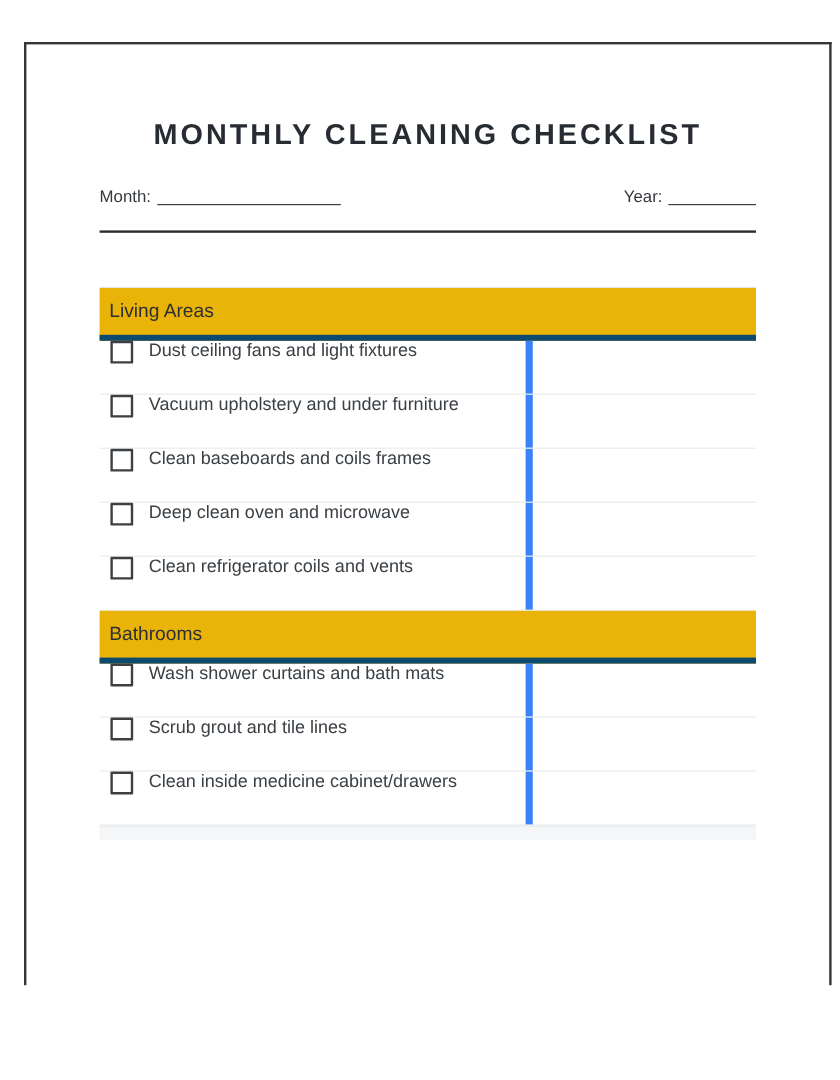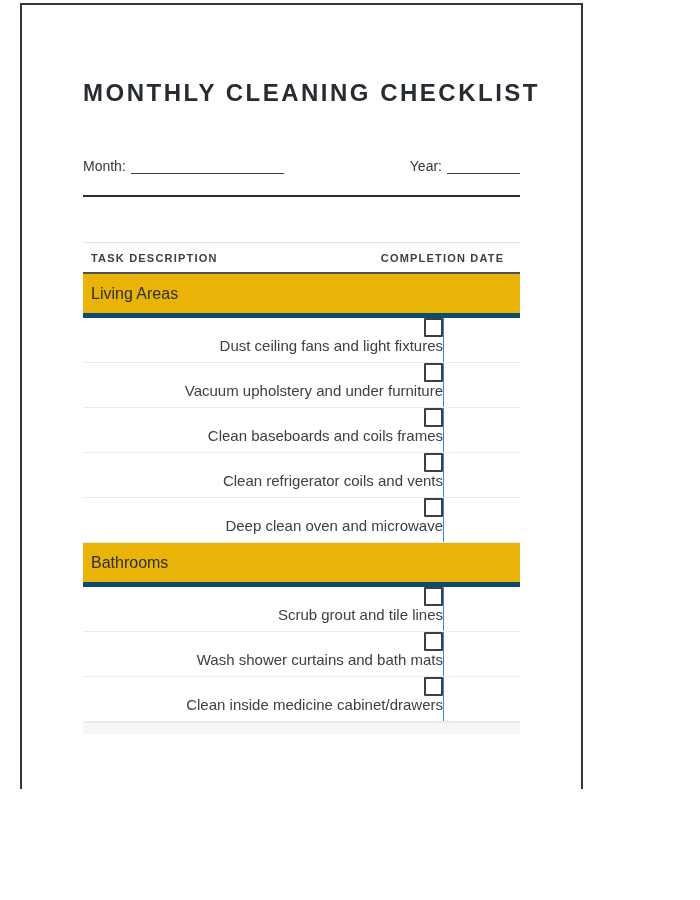--- a/index.html
+++ b/index.html
@@ -1,41 +1,41 @@
 <!DOCTYPE html>
 <html><head>
 <meta charset="utf-8">
 <style>
   * { margin: 0; padding: 0; box-sizing: border-box; }
   html, body { width: 700px; height: 900px; background: #ffffff; overflow: hidden; }
   body { font-family: "Liberation Sans", sans-serif; position: relative; }
 
   .page {
     position: absolute;
-    left: 20px; top: 3px;
-    width: 563px; height: 786px;
+    left: 20px; top: 35px;
+    width: 673px; height: 786px;
     border: 2px solid #333639;
     border-bottom: none;
     background: #ffffff;
-    padding: 12px 61px;
+    padding: 0 61px;
     overflow: hidden;
   }
 
   .doc-title {
     margin-top: 62px;
     text-align: center;
     font-size: 24px;
     font-weight: bold;
     letter-spacing: 2.5px;
     color: #272c33;
     white-space: nowrap;
   }
 
   .fill-row {
-    margin-top: 47px;
+    margin-top: 24px;
     display: flex;
     justify-content: space-between;
     align-items: flex-end;
     height: 20px;
     font-size: 14px;
     color: #34383c;
   }
   .fill-group { display: flex; align-items: flex-end; }
   .fill-line {
     display: inline-block;
@@ -82,23 +82,22 @@
   }
 
   .task-row {
     display: flex;
     height: 45px;
     border-bottom: 1px solid #eaebec;
   }
   .cell-task {
     width: 361px;
     display: flex;
-    align-items: flex-end;
-    border-right: 1px solid #3b82f6;
-    flex-direction: column;
+    align-items: flex-start;
+    border-right: 6px solid #3b82f6;
   }
   .cell-date { flex: 1; }
   .checkbox {
     width: 19px; height: 19px;
     border: 2px solid #3d4043;
     border-radius: 1px;
     margin-left: 9px;
     background: #ffffff;
     flex: none;
     cursor: pointer;
@@ -130,24 +129,20 @@
     </div>
     <div class="fill-group">
       <span>Year:</span>
       <span class="fill-line year"></span>
     </div>
   </div>
 
   <hr class="thick-rule">
 
   <div class="table">
-    <div class="thead">
-      <div class="th-task">TASK DESCRIPTION</div>
-      <div class="th-date">COMPLETION DATE</div>
-    </div>
 
     <div id="sections">
   <div class="section-block">
     <div class="section-header">
       <span>Living Areas</span>
     </div>
     <div class="rows">
   <div class="task-row">
     <div class="cell-task">
       <div class="checkbox"></div>
@@ -172,60 +167,60 @@
     <div class="cell-date"></div>
   </div>
 </div>
   </div>
 
   <div class="section-block">
     <div class="rows">
   <div class="task-row">
     <div class="cell-task">
       <div class="checkbox"></div>
+      <span class="task-label">Deep clean oven and microwave</span>
+    </div>
+    <div class="cell-date"></div>
+  </div>
+
+  <div class="task-row">
+    <div class="cell-task">
+      <div class="checkbox"></div>
       <span class="task-label">Clean refrigerator coils and vents</span>
-    </div>
-    <div class="cell-date"></div>
-  </div>
-
-  <div class="task-row">
-    <div class="cell-task">
-      <div class="checkbox"></div>
-      <span class="task-label">Deep clean oven and microwave</span>
     </div>
     <div class="cell-date"></div>
   </div>
 
 </div>
   </div>
 
   <div class="section-block">
     <div class="section-header">
       <span>Bathrooms</span>
     </div>
     <div class="rows">
   <div class="task-row">
     <div class="cell-task">
       <div class="checkbox"></div>
+      <span class="task-label">Wash shower curtains and bath mats</span>
+    </div>
+    <div class="cell-date"></div>
+  </div>
+
+  <div class="task-row">
+    <div class="cell-task">
+      <div class="checkbox"></div>
       <span class="task-label">Scrub grout and tile lines</span>
     </div>
     <div class="cell-date"></div>
   </div>
 
   <div class="task-row">
     <div class="cell-task">
       <div class="checkbox"></div>
-      <span class="task-label">Wash shower curtains and bath mats</span>
-    </div>
-    <div class="cell-date"></div>
-  </div>
-
-  <div class="task-row">
-    <div class="cell-task">
-      <div class="checkbox"></div>
       <span class="task-label">Clean inside medicine cabinet/drawers</span>
     </div>
     <div class="cell-date"></div>
   </div>
 </div>
   </div>
 </div>
 
     <div class="next-section-sliver"></div>
   </div>

